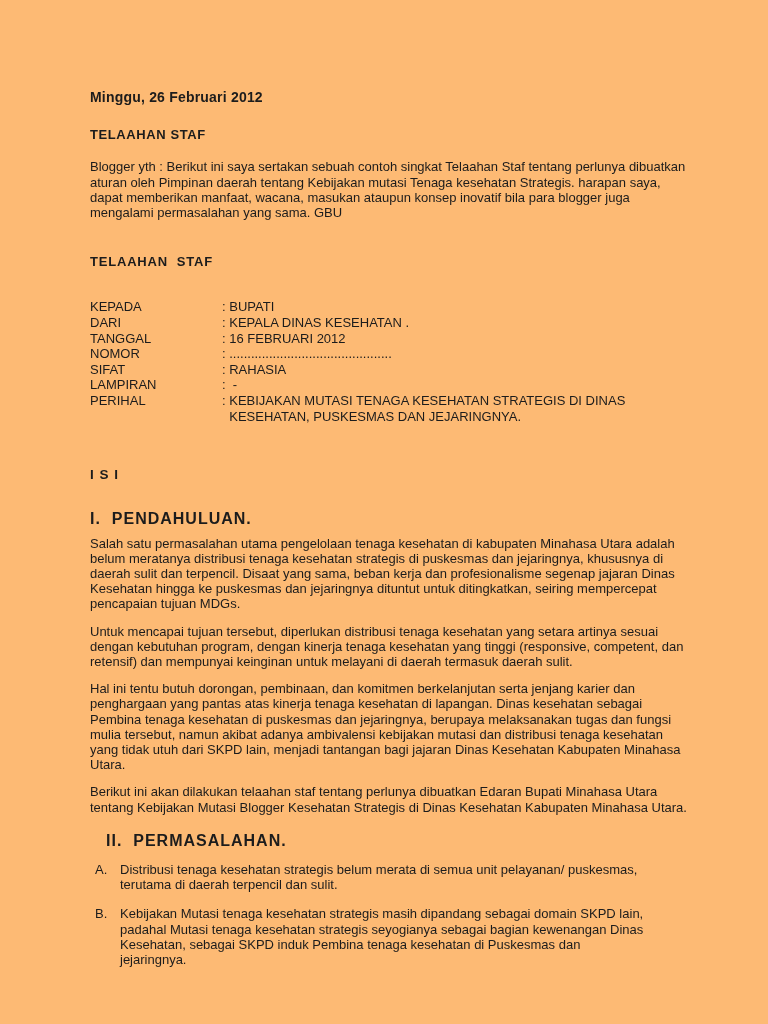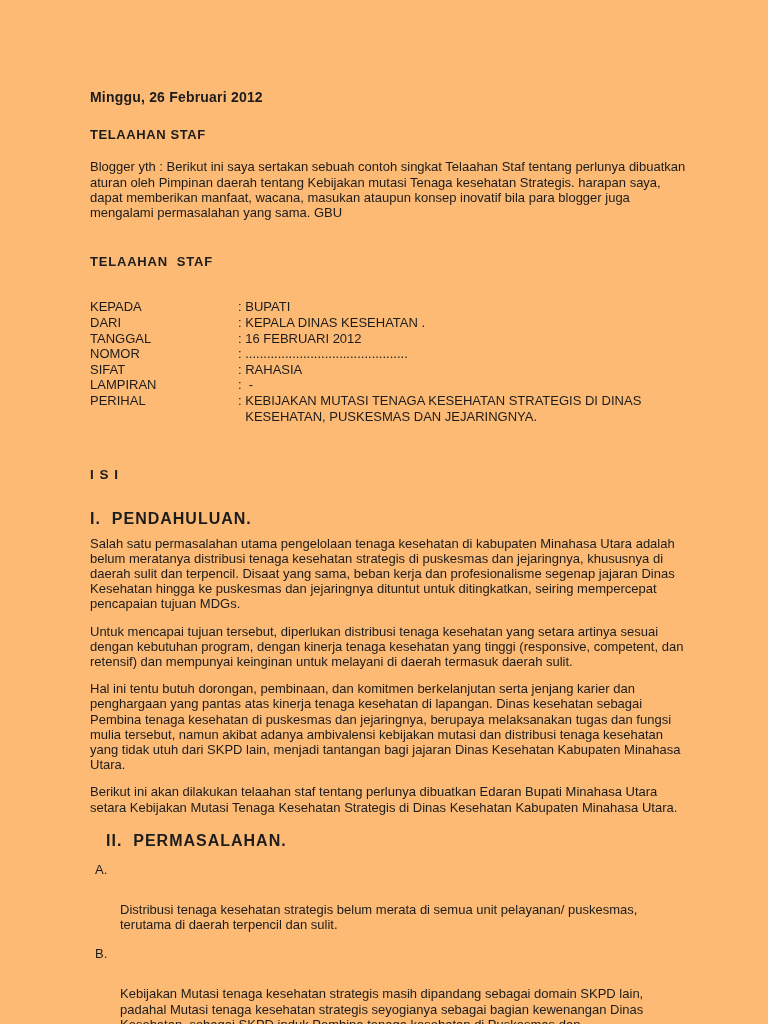--- a/index.html
+++ b/index.html
@@ -41,21 +41,20 @@
     letter-spacing: 0.8px;
     margin: 0 0 30px 0;
     white-space: pre;
   }
   .fields {
     margin: 0 0 43px 0;
   }
   .field-row {
     display: flex;
     line-height: 15.6px;
-    gap: 16px;
   }
   .field-label {
     width: 132px;
     flex: 0 0 132px;
   }
   .field-value {
     flex: 1;
     white-space: pre-wrap;
   }
   .isi-heading {
@@ -86,21 +85,20 @@
   .issue-item {
     display: flex;
     margin: 0 0 14px 0;
   }
   .issue-marker {
     flex: 0 0 25px;
     width: 25px;
   }
   .issue-text {
     flex: 1;
-    margin-top: 40px;
   }
 </style>
 </head>
 <body>
 
 <div class="page">
 
   <p class="date-line">Minggu, 26 Februari 2012</p>
 
   <p class="blog-title">TELAAHAN STAF</p>
@@ -141,21 +139,21 @@
     </div>
   </div>
 
   <p class="isi-heading">I S I</p>
 
   <p class="section-heading">I.  PENDAHULUAN.</p>
 
   <p class="para">Salah satu permasalahan utama pengelolaan tenaga kesehatan di kabupaten Minahasa Utara adalah belum meratanya distribusi tenaga kesehatan strategis di puskesmas dan jejaringnya, khususnya di daerah sulit dan terpencil. Disaat yang sama, beban kerja dan profesionalisme segenap jajaran Dinas Kesehatan hingga ke puskesmas dan jejaringnya dituntut untuk ditingkatkan, seiring mempercepat pencapaian tujuan MDGs.</p>
   <p class="para">Untuk mencapai tujuan tersebut, diperlukan distribusi tenaga kesehatan yang setara artinya sesuai dengan kebutuhan program, dengan kinerja tenaga kesehatan yang tinggi (responsive, competent, dan retensif) dan mempunyai keinginan untuk melayani di daerah termasuk daerah sulit.</p>
   <p class="para">Hal ini tentu butuh dorongan, pembinaan, dan komitmen berkelanjutan serta jenjang karier dan penghargaan yang pantas atas kinerja tenaga kesehatan di lapangan. Dinas kesehatan sebagai Pembina tenaga kesehatan di puskesmas dan jejaringnya, berupaya melaksanakan tugas dan fungsi mulia tersebut, namun akibat adanya ambivalensi kebijakan  mutasi dan distribusi tenaga kesehatan yang tidak utuh dari SKPD lain, menjadi tantangan bagi jajaran Dinas Kesehatan Kabupaten Minahasa Utara.</p>
-  <p class="para">Berikut ini akan dilakukan telaahan staf tentang perlunya dibuatkan Edaran Bupati Minahasa Utara setara Kebijakan Mutasi Tenaga Kesehatan Strategis di Dinas Kesehatan Kabupaten Minahasa Utara.</p>
+  <p class="para">Berikut ini akan dilakukan telaahan staf tentang perlunya dibuatkan Edaran Bupati Minahasa Utara tentang Kebijakan Mutasi Blogger Kesehatan Strategis di Dinas Kesehatan Kabupaten Minahasa Utara.</p>
 
   <p class="section-heading second">II.  PERMASALAHAN.</p>
 
   <div class="issue-list">
     <div class="issue-item">
       <span class="issue-marker">A.</span>
       <span class="issue-text">Distribusi tenaga kesehatan strategis belum merata di semua unit pelayanan/ puskesmas, terutama di daerah terpencil dan sulit.</span>
     </div>
     <div class="issue-item">
       <span class="issue-marker">B.</span>

